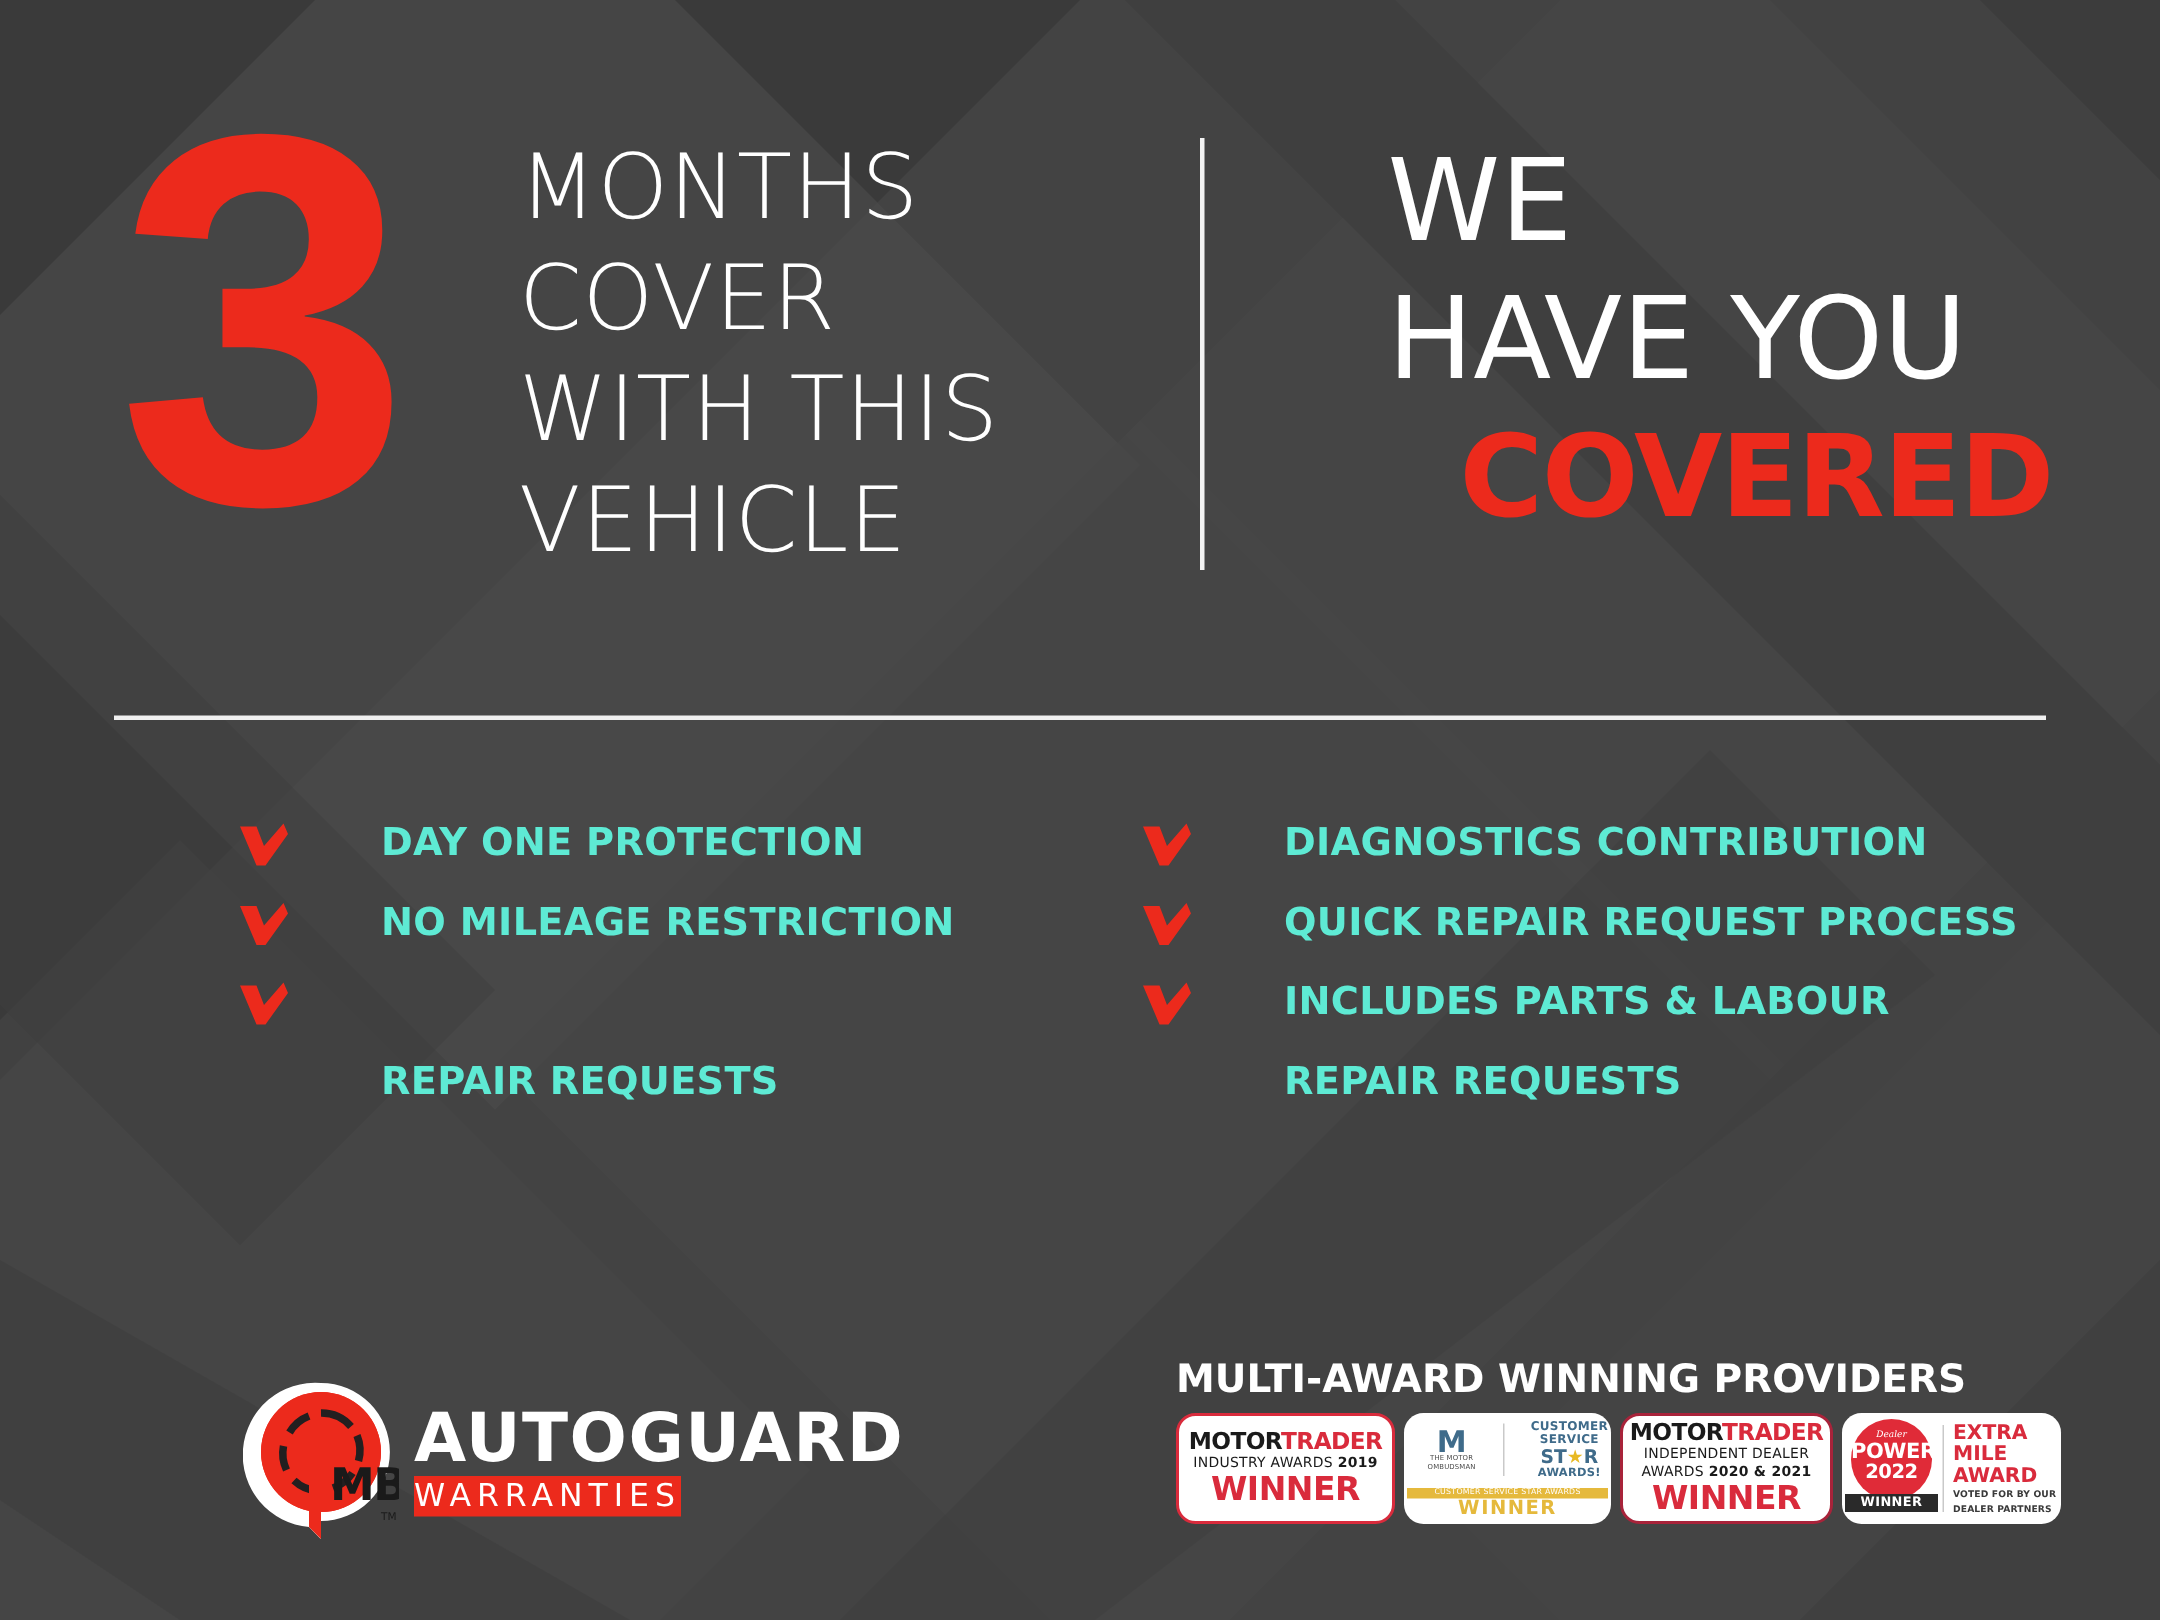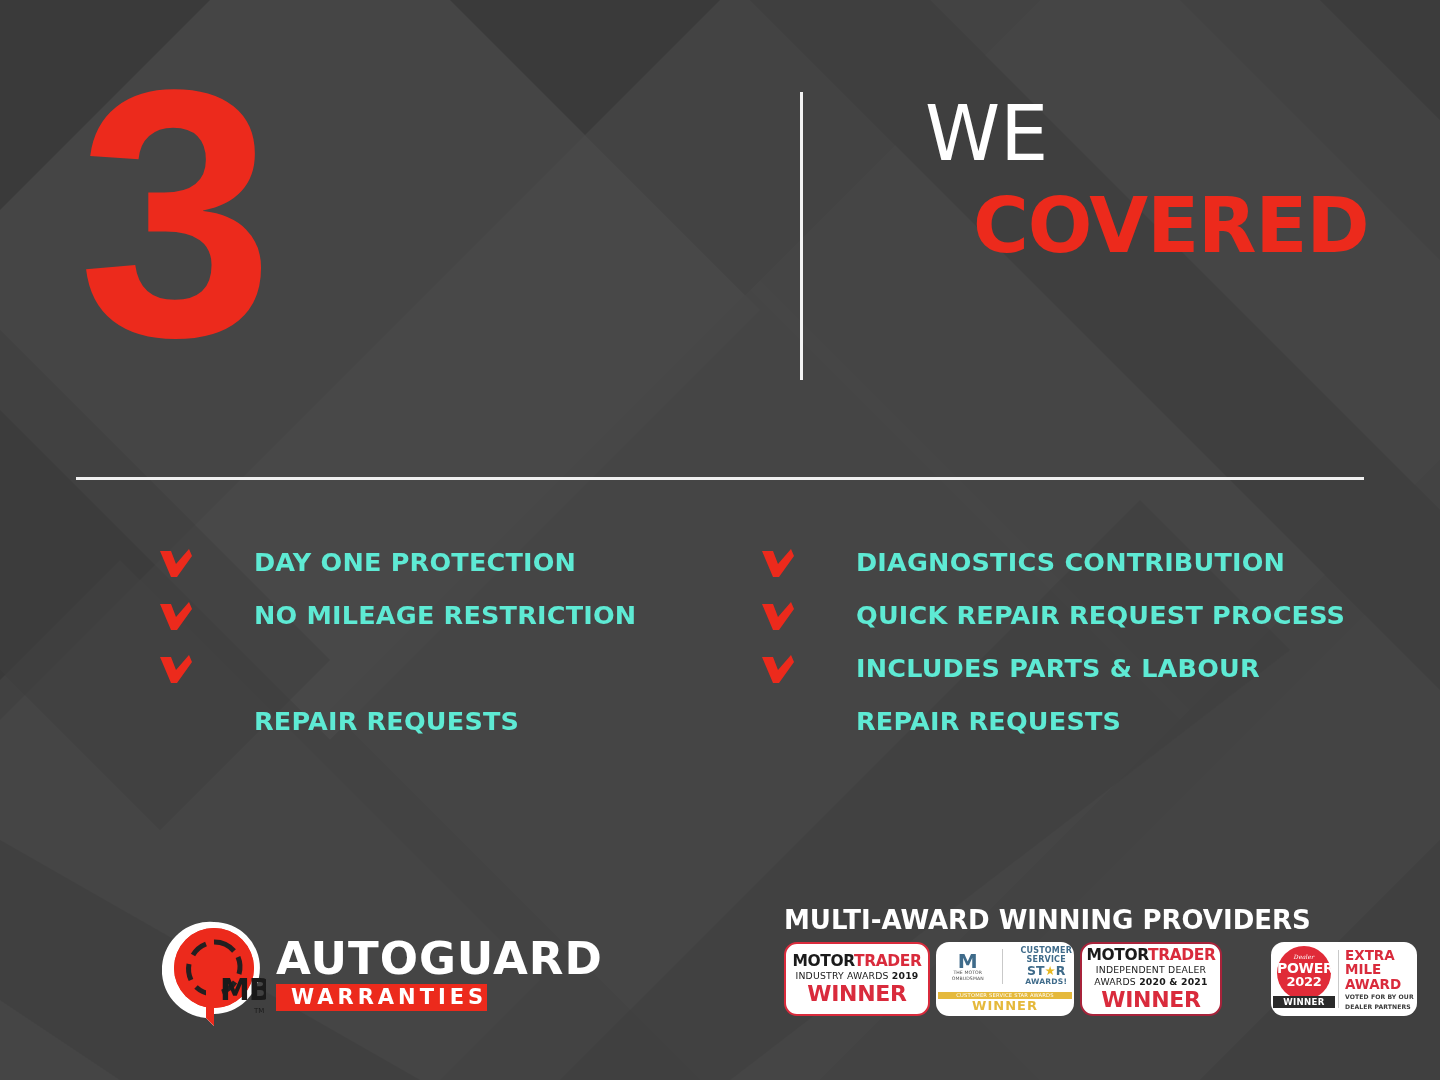--- a/index.html
+++ b/index.html
@@ -148,26 +148,26 @@
     text-transform:uppercase;
     font-family:"DejaVu Sans", sans-serif;
     text-align:center;
   }
   .brand-sub {
     margin-top:5px;
     background:#ec2a1c;
     color:#ffffff;
     font-size:21px;
     line-height:30px;
-    font-weight:bold;
+    font-weight:normal;
     letter-spacing:4px;
     text-transform:uppercase;
     text-align:center;
     font-family:"DejaVu Sans", sans-serif;
-    padding:1px 0 2px 15px;
+    padding:1px 0 2px 0;
   }
 
   
   .awards {
     position:absolute;
     right:74px; top:905px;
     width:582px;
   }
   .awards-title {
     font-size:26px;
@@ -193,21 +193,21 @@
     flex:1 1 0;
     display:flex;
     align-items:center;
     justify-content:center;
     overflow:hidden;
     padding:2px;
   }
   .badge.b1 { border:2px solid #d92b3c; flex:0 0 146px; }
   .badge.b2 { flex:0 0 138px; }
   .badge.b3 { border:2px solid #a8233a; flex:0 0 142px; }
-  .badge.b4 { flex:0 0 146px;margin-left:43px; }
+  .badge.b4 { flex:0 0 146px; }
 
   
   .mt-line1 { font-size:15.5px; font-weight:bold; letter-spacing:-0.4px; line-height:17px; white-space:nowrap; font-family:"DejaVu Sans", sans-serif;}
   .mt-line1 .mt-motor { color:#1a1a1a; }
   .mt-line1 .mt-trader { color:#d92b3c; }
   .mt-line2 { font-size:9.3px; color:#1a1a1a; letter-spacing:0.2px; line-height:12px; white-space:nowrap; font-family:"DejaVu Sans", sans-serif;}
   .mt-line2 b { font-weight:bold; }
   .mt-win { font-size:22px; font-weight:bold; color:#d92b3c; letter-spacing:-0.3px; line-height:23px; white-space:nowrap; font-family:"DejaVu Sans", sans-serif;}
   .badge-inner { text-align:center; }
 
@@ -302,25 +302,32 @@
       <polygon points="560,1080 1140,500 1290,650 730,1080" fill="#3f3f3f" opacity="0.6"></polygon>
       <polygon points="0,330 330,660 160,830 0,670" fill="#3e3e3e" opacity="0.5"></polygon>
       <polygon points="1440,840 1440,1080 1200,1080" fill="#3d3d3d" opacity="0.6"></polygon>
     </svg>
   </div>
 
   <div class="top-section">
 
     <div class="big-number">3</div>
 
+    <div class="left-headline">
+      <div>MONTHS</div>
+      <div>COVER</div>
+      <div>WITH THIS</div>
+      <div>VEHICLE</div>
+    </div>
 
     <div class="v-divider"></div>
 
     <div class="right-headline">
       <div class="we">WE</div>
+      <div class="haveyou">HAVE YOU</div>
       <div class="covered">COVERED</div>
     </div>
   </div>
 
   <div class="h-divider"></div>
 
   <div class="features">
 
     <div class="col col-left">
       <div class="feature-row">

